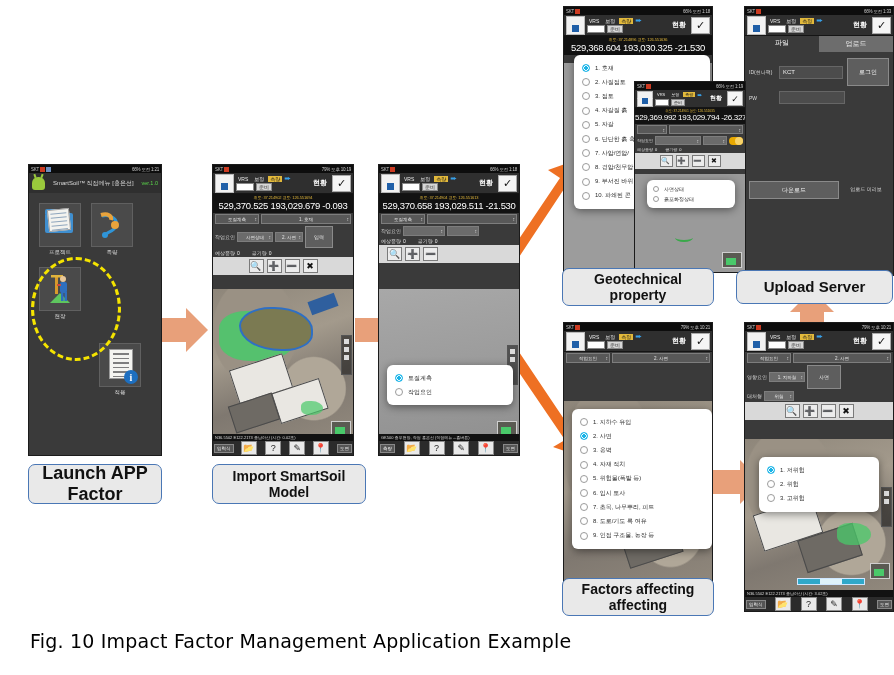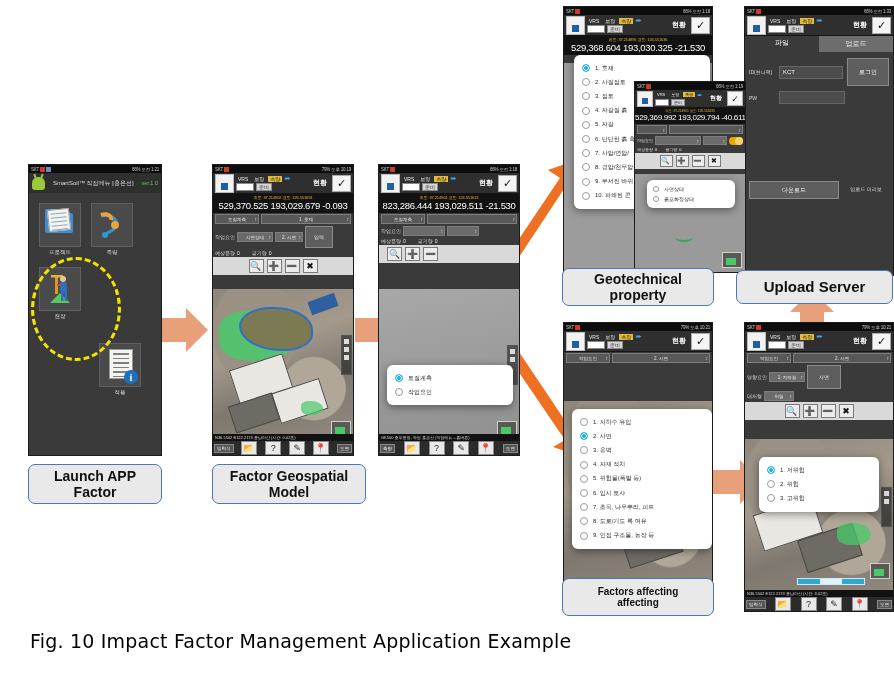--- a/index.html
+++ b/index.html
@@ -362,21 +362,21 @@
         <div class="hdr-row">
           <span class="minifield"></span>
           <span class="minibtn">준비</span>
         </div>
       </div>
       <div class="hdr-title">현황</div>
       <div class="checkbtn">✓</div>
     </div>
     <div class="coordstrip">
       <div class="coord-small">위도: 37.214904    경도: 126.551613</div>
-      <div class="coord-big">823,286.444  193,029.511  -21.530</div>
+      <div class="coord-big">529,370.658  193,029.511  -21.530</div>
     </div>
     <div class="formrow">
       <div class="sel" style="width:42px;">토질계측</div>
       <div class="sel" style="flex:1;">
           <span></span>
         </div>
     </div>
     <div class="formrow">
       <span class="lbl">작업요인</span>
       <div class="sel light" style="width:40px;"></div>
@@ -528,21 +528,21 @@
         <div class="hdr-row">
           <span class="minifield" style="width:12px;height:5px;"></span>
           <span class="minibtn" style="font-size:4px;">준비</span>
         </div>
       </div>
       <div class="hdr-title" style="font-size:6px;">현황</div>
       <div class="checkbtn" style="width:14px;height:13px;font-size:9px;">✓</div>
     </div>
     <div class="coordstrip">
       <div class="coord-small" style="font-size:3.4px;">위도: 37.214901    경도: 126.551635</div>
-      <div class="coord-big" style="font-size:8px;">529,369.992  193,029.794  -40.611</div>
+      <div class="coord-big" style="font-size:8px;">529,369.992  193,029.794  -26.327</div>
     </div>
     <div class="formrow">
       <div class="sel" style="width:28px;height:7px;"></div>
       <div class="sel" style="flex:1;height:7px;"></div>
     </div>
     <div class="formrow">
       <span class="lbl" style="font-size:4px;">작업요인</span>
       <div class="sel light" style="flex:1;height:7px;"></div>
       <div class="sel light" style="width:22px;height:7px;"></div>
       <div style="width:14px;height:8px;border-radius:4px;background:#e8a800;position:relative;">
@@ -790,39 +790,39 @@
           <span class="radio"></span>
           <span class="opt-lbl">2. 위험</span>
         </div>
       <div class="opt">
           <span class="radio"></span>
           <span class="opt-lbl">3. 고위험</span>
         </div>
     </div>
   </div>
 
-  <div class="capbox" style="left:28px;top:464px;width:132px;height:38px;font-size:14px;">
+  <div class="capbox" style="left:28px;top:464px;width:132px;height:38px;font-size:18px;">
     <div><span>Launch APP</span><br>
          <span>Factor</span></div>
   </div>
 
   <div class="capbox" style="left:212px;top:464px;width:152px;height:38px;font-size:14px;">
-    <div><span>Factor Geospatial</span><br>
+    <div><span>Import SmartSoil</span><br>
          <span>Model</span></div>
   </div>
 
   <div class="capbox" style="left:736px;top:270px;width:155px;height:32px;font-size:15px;z-index:9;">
     <span>Upload Server</span>
   </div>
 
   <div class="capbox" style="left:562px;top:268px;width:150px;height:36px;font-size:14px;z-index:9;">
     <div><span>Geotechnical</span><br>
          <span>property</span></div>
   </div>
 
-  <div class="capbox" style="left:562px;top:578px;width:150px;height:36px;font-size:10px;z-index:9;">
+  <div class="capbox" style="left:562px;top:578px;width:150px;height:36px;font-size:14px;z-index:9;">
     <div><span>Factors affecting</span><br>
          <span>affecting</span></div>
   </div>
 
 </div>
 
 <div class="figcap">Fig. 10 Impact Factor Management Application Example</div>
 
 </body></html>

